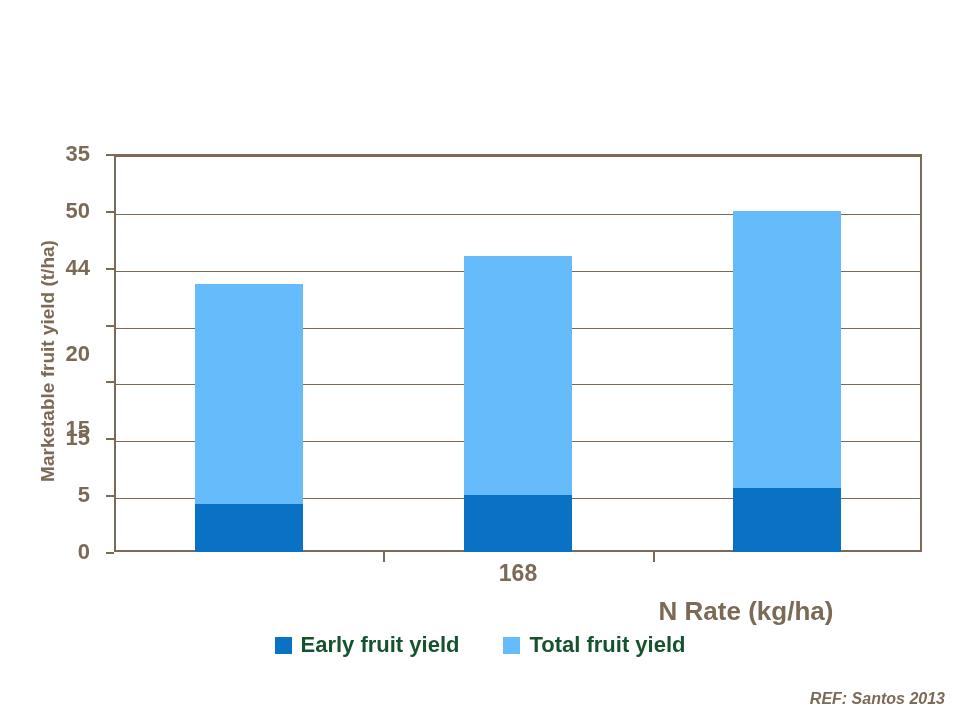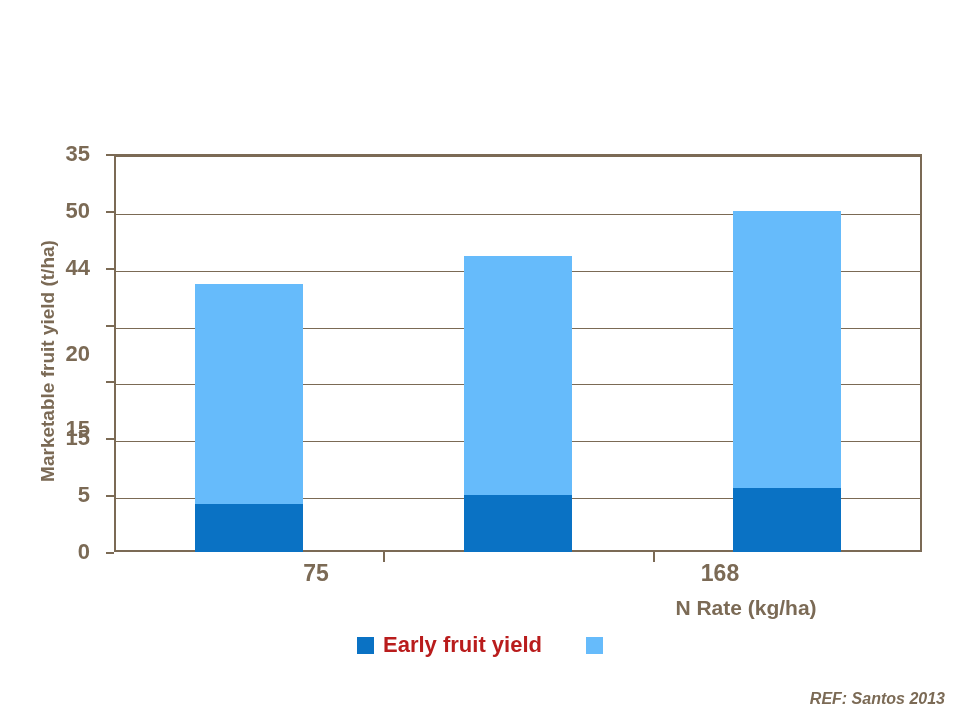--- a/index.html
+++ b/index.html
@@ -128,21 +128,21 @@
     width: 2px;
     height: 10px;
     background: #7b6a55;
   }
   #x-axis-title {
     position: absolute;
     left: 566px;
     top: 596px;
     width: 360px;
     text-align: center;
-    font-size: 21px;
+    font-size: 26px;
     font-weight: bold;
     color: #7b6a55;
     white-space: nowrap;
   }
 
   
   #bars-layer {
     position: absolute;
     left: 114px;
     top: 154px;
@@ -187,21 +187,21 @@
     gap: 9px;
   }
   .legend-swatch {
     width: 17px;
     height: 17px;
     display: inline-block;
   }
   .legend-label {
     font-size: 22px;
     font-weight: bold;
-    color: #b91c1c;
+    color: #14532d;
     white-space: nowrap;
   }
 
   
   #reference-note {
     position: absolute;
     left: 600px;
     top: 690px;
     width: 345px;
     text-align: right;
@@ -250,21 +250,20 @@
           <div class="bar-total" title="26" style="height: 295.657px; background: rgb(102, 187, 251);"></div>
           <div class="bar-early" title="5" style="height: 56.8571px; background: rgb(10, 114, 196);"></div>
         </div>
         <div class="bar-group" style="left: 619.333px; width: 108px;">
           <div class="bar-total" title="30" style="height: 341.143px; background: rgb(102, 187, 251);"></div>
           <div class="bar-early" title="5.6" style="height: 63.68px; background: rgb(10, 114, 196);"></div>
         </div>
       </div>
 
     <div id="x-axis-labels">
-        <div class="x-tick-label">75</div>
         <div class="x-tick-label">168</div>
       </div>
     <div id="x-axis-title">N Rate (kg/ha)</div>
 
   <div class="y-tick-mark" style="top: 154px;"></div>
       <div class="y-tick-mark" style="top: 210.857px;"></div>
       <div class="y-tick-mark" style="top: 267.714px;"></div>
       <div class="y-tick-mark" style="top: 324.571px;"></div>
       <div class="y-tick-mark" style="top: 381.429px;"></div>
       <div class="y-tick-mark" style="top: 438.286px;"></div>
@@ -274,18 +273,19 @@
       <div class="x-tick-mark" style="left: 652.667px;"></div>
     </div>
 
   <div id="legend">
       <div class="legend-item">
         <span class="legend-swatch" style="background: rgb(10, 114, 196);"></span>
         <span class="legend-label">Early fruit yield</span>
       </div>
       <div class="legend-item">
         <span class="legend-swatch" style="background: rgb(102, 187, 251);"></span>
+        <span class="legend-label">Total fruit yield</span>
       </div>
     </div>
 
   <div id="reference-note">REF:  Santos 2013</div>
 
 </div>
 
 </body></html>

